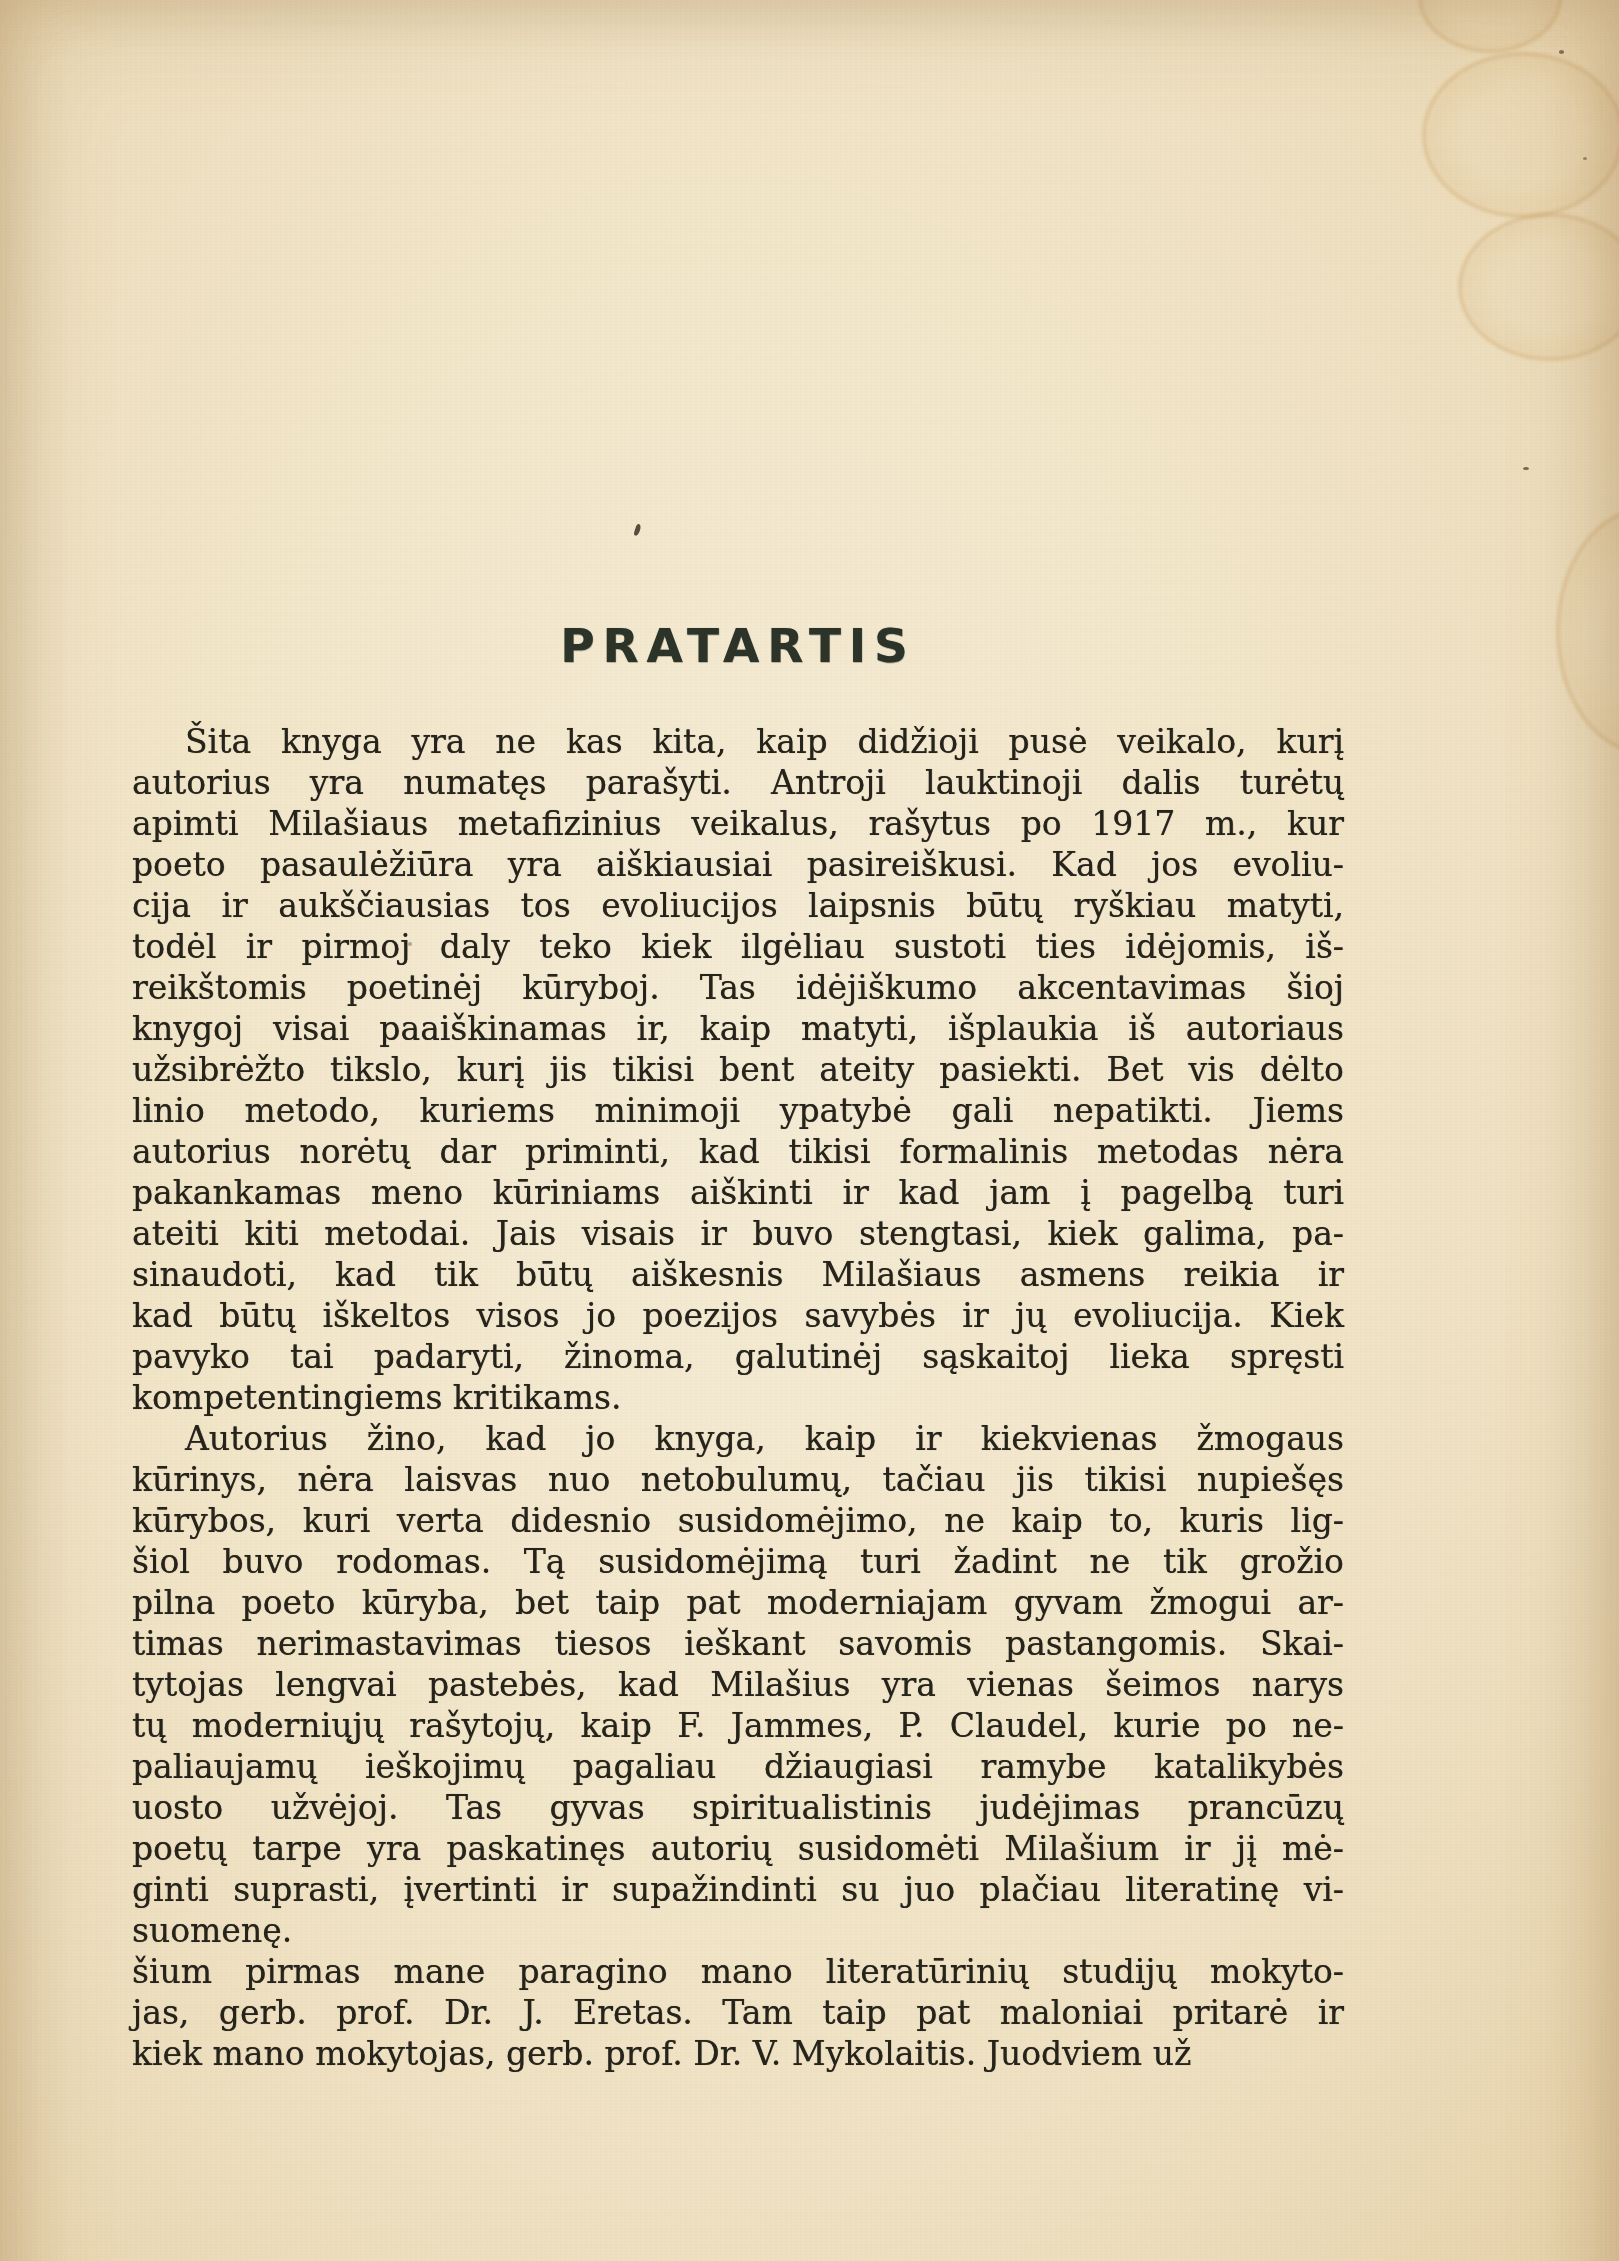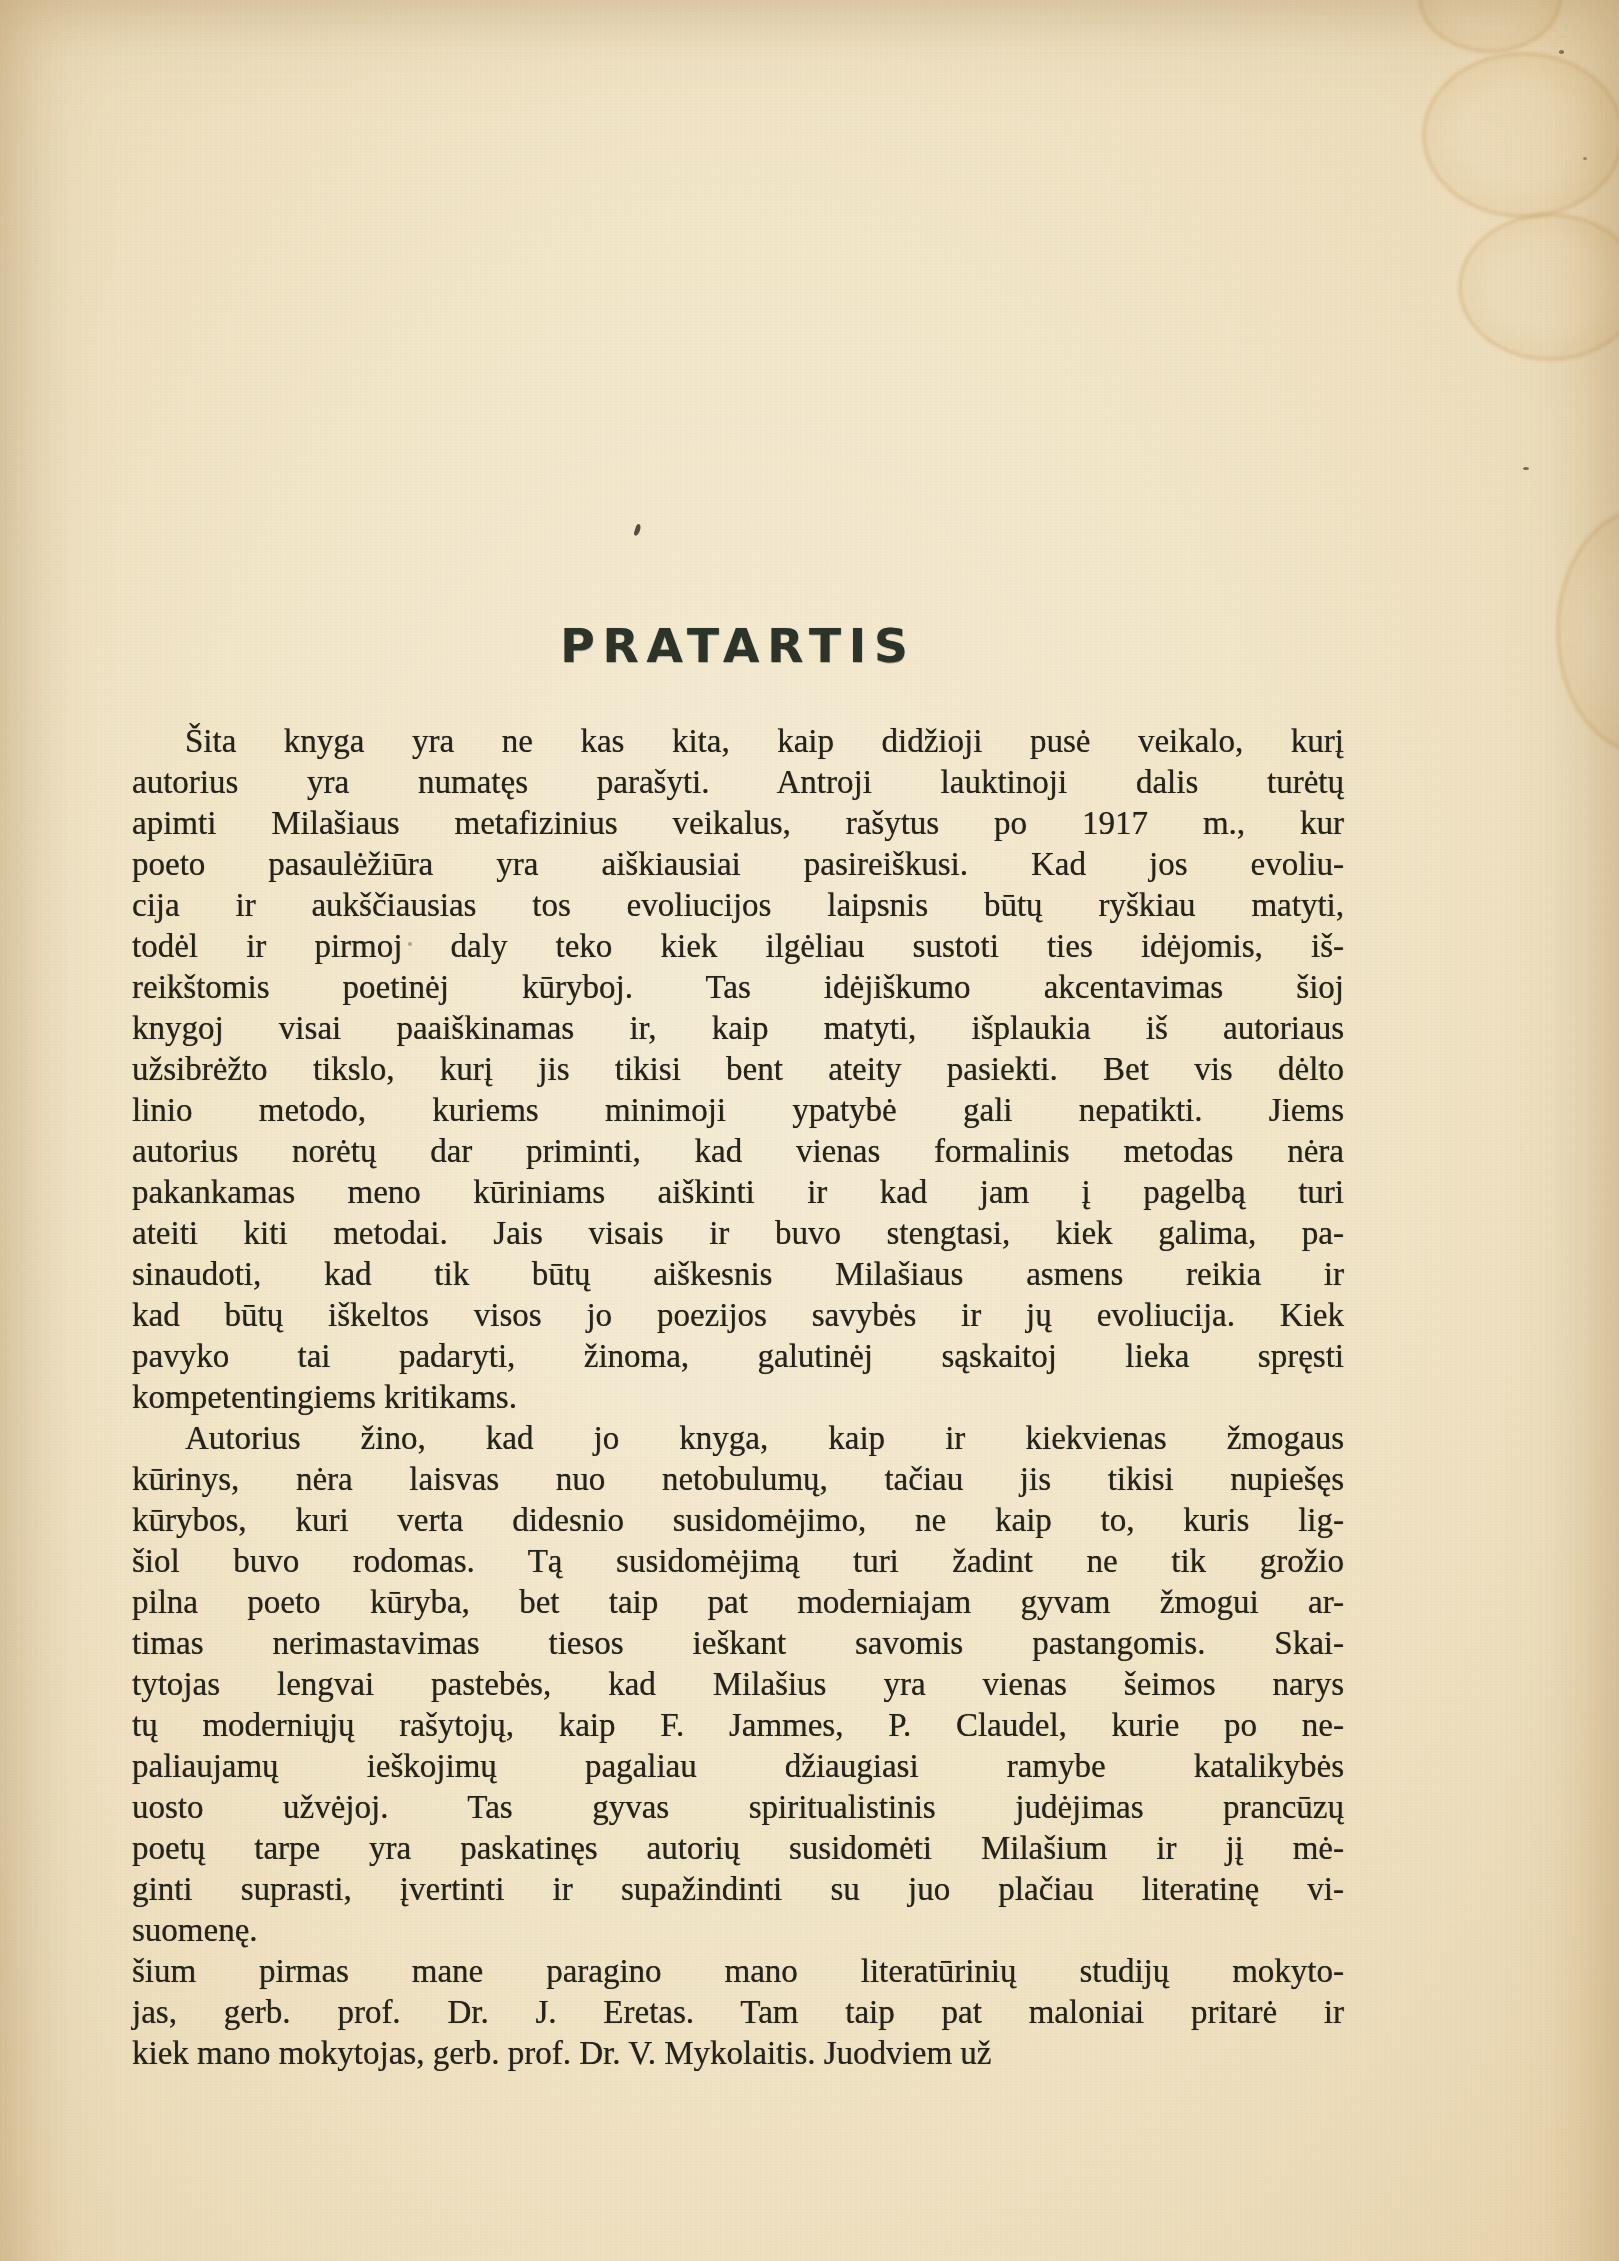--- a/index.html
+++ b/index.html
@@ -51,21 +51,21 @@
   }
 
   .text-block {
     position: absolute;
     left: 132px; top: 721px;
     width: 1212px;
     color: #26231b;
     font-size: 33px;
     text-shadow: 0 0 0.7px rgba(35,32,24,0.55), 0.4px 0.4px 0 rgba(35,32,24,0.22);
   }
-  .para { margin: 0; font-family: Liberation Serif, serif; }
+  .para { margin: 0; }
   .para + .para { }
   .line {
     height: 41px;
     line-height: 41px;
     white-space: nowrap;
     text-align: justify;
     text-align-last: justify;
     overflow: visible;
   }
   .line.first { padding-left: 53px; }
@@ -122,21 +122,21 @@
         <div class="line first">Šita knyga yra ne kas kita, kaip didžioji pusė veikalo, kurį</div>
         <div class="line">autorius yra numatęs parašyti. Antroji lauktinoji dalis turėtų</div>
         <div class="line">apimti Milašiaus metafizinius veikalus, rašytus po 1917 m., kur</div>
         <div class="line">poeto pasaulėžiūra yra aiškiausiai pasireiškusi. Kad jos evoliu-</div>
         <div class="line">cija ir aukščiausias tos evoliucijos laipsnis būtų ryškiau matyti,</div>
         <div class="line">todėl ir pirmoj daly teko kiek ilgėliau sustoti ties idėjomis, iš-</div>
         <div class="line">reikštomis poetinėj kūryboj. Tas idėjiškumo akcentavimas šioj</div>
         <div class="line">knygoj visai paaiškinamas ir, kaip matyti, išplaukia iš autoriaus</div>
         <div class="line">užsibrėžto tikslo, kurį jis tikisi bent ateity pasiekti. Bet vis dėlto</div>
         <div class="line">linio metodo, kuriems minimoji ypatybė gali nepatikti. Jiems</div>
-        <div class="line">autorius norėtų dar priminti, kad vienas formalinis metodas nėra</div>
+        <div class="line">autorius norėtų dar priminti, kad tikisi formalinis metodas nėra</div>
         <div class="line">pakankamas meno kūriniams aiškinti ir kad jam į pagelbą turi</div>
         <div class="line">ateiti kiti metodai. Jais visais ir buvo stengtasi, kiek galima, pa-</div>
         <div class="line">sinaudoti, kad tik būtų aiškesnis Milašiaus asmens reikia ir</div>
         <div class="line">kad būtų iškeltos visos jo poezijos savybės ir jų evoliucija. Kiek</div>
         <div class="line">pavyko tai padaryti, žinoma, galutinėj sąskaitoj lieka spręsti</div>
         <div class="line last">kompetentingiems kritikams.</div>
       </div>
       <div class="para">
         <div class="line first">Autorius žino, kad jo knyga, kaip ir kiekvienas žmogaus</div>
         <div class="line">kūrinys, nėra laisvas nuo netobulumų, tačiau jis tikisi nupiešęs</div>

